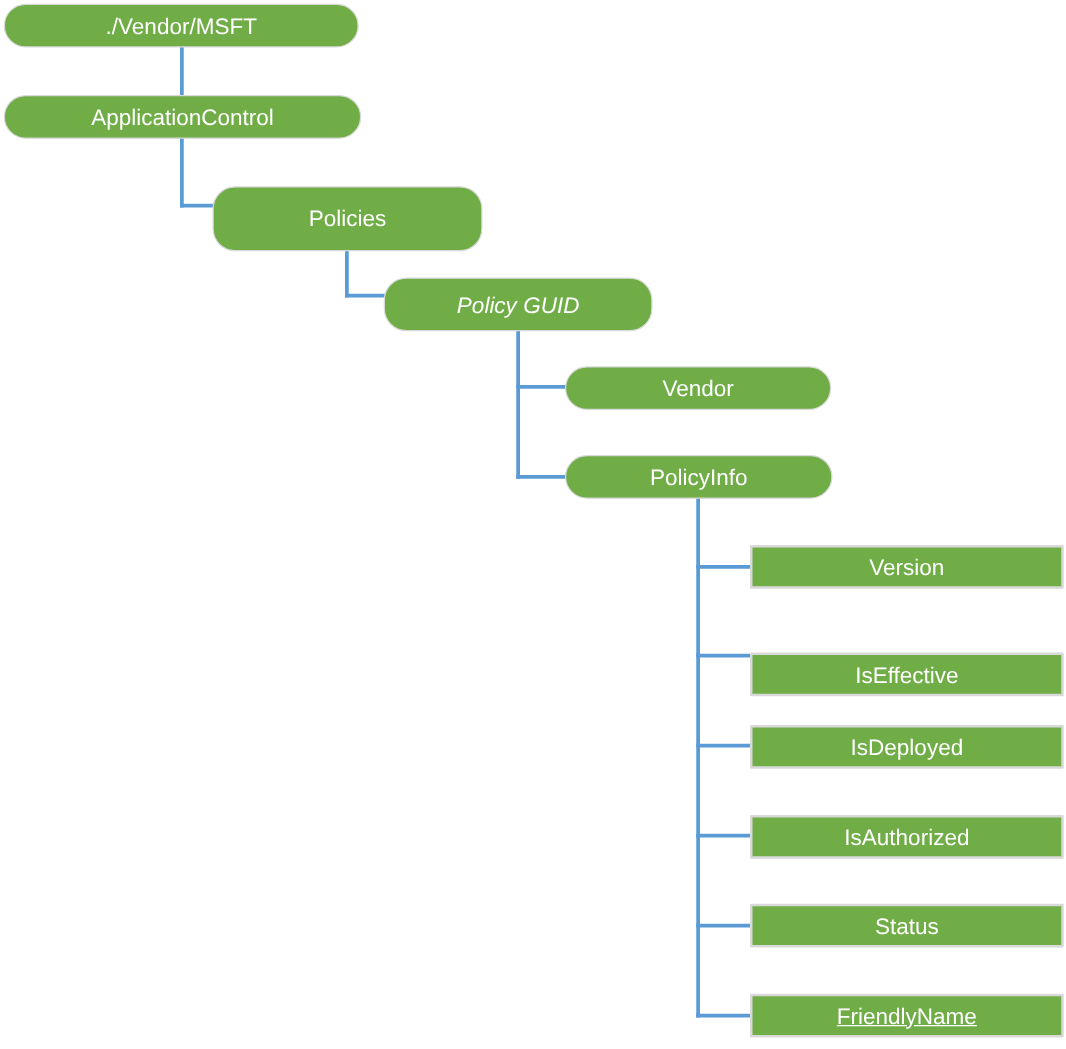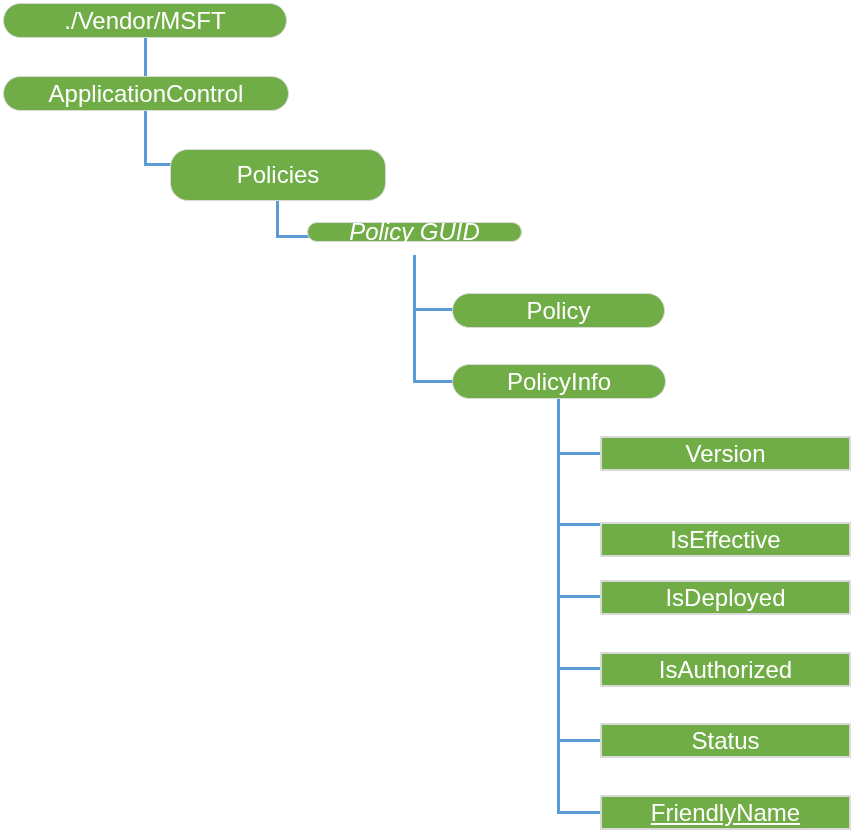--- a/index.html
+++ b/index.html
@@ -11,21 +11,21 @@
     font-family: "Liberation Sans", sans-serif;
     overflow: hidden;
   }
   .node {
     position: absolute;
     background: var(--node-fill, #70AD47);
     color: var(--node-text, #ffffff);
     display: flex;
     align-items: center;
     justify-content: center;
-    font-size: 24px;
+    font-size: 18px;
     line-height: 1;
     box-sizing: border-box;
     white-space: nowrap;
   }
   .pill {
     border-radius: 18px;
     border: 1px solid var(--node-border, #d9d9d9);
   }
   .leaf {
     border: 2px solid var(--node-border, #d9d9d9);
@@ -36,21 +36,21 @@
     position: absolute;
     background: var(--connector, #5B9BD5);
   }
   .vline { width: 3px; }
   .hline { height: 3px; }
 
   
   .n-root      { left: 3px;   top: 3px;   width: 284px; height: 35px; }
   .n-appctl    { left: 3px;   top: 76px;  width: 286px; height: 35px; }
   .n-policies  { left: 170px; top: 149px; width: 216px; height: 52px; }
-  .n-guid      { left: 307px; top: 222px; width: 215px; height: 20px; }
+  .n-guid      { left: 307px; top: 222px; width: 215px; height: 43px; }
   .n-policy    { left: 452px; top: 293px; width: 213px; height: 35px; }
   .n-pinfo     { left: 452px; top: 364px; width: 214px; height: 35px; }
   .n-leaf      { left: 600px; width: 251px; height: 35px; }
   .n-leaf-0 { top: 436px; }
   .n-leaf-1 { top: 508px; margin-top: 14px; }
   .n-leaf-2 { top: 580px; }
   .n-leaf-3 { top: 652px; }
   .n-leaf-4 { top: 723px; }
   .n-leaf-5 { top: 795px; text-decoration: underline; }
 
@@ -93,21 +93,21 @@
   <div class="hline c5h5"></div>
 
   <div class="node pill n-root">./Vendor/MSFT</div>
 
   <div class="node pill n-appctl">ApplicationControl</div>
 
   <div class="node pill n-policies">Policies</div>
 
   <div class="node pill italic n-guid">Policy GUID</div>
 
-  <div class="node pill n-policy">Policy</div>
+  <div class="node pill n-policy">Vendor</div>
 
   <div class="node pill n-pinfo">PolicyInfo</div>
 
   <div class="node leaf n-leaf n-leaf-0">Version</div>
 
   <div class="node leaf n-leaf n-leaf-1">IsEffective</div>
 
   <div class="node leaf n-leaf n-leaf-2">IsDeployed</div>
 
   <div class="node leaf n-leaf n-leaf-3">IsAuthorized</div>

